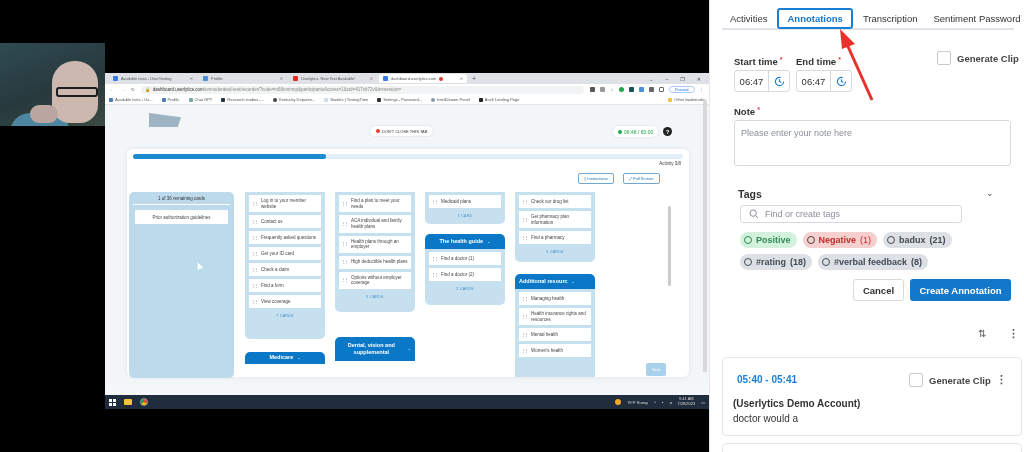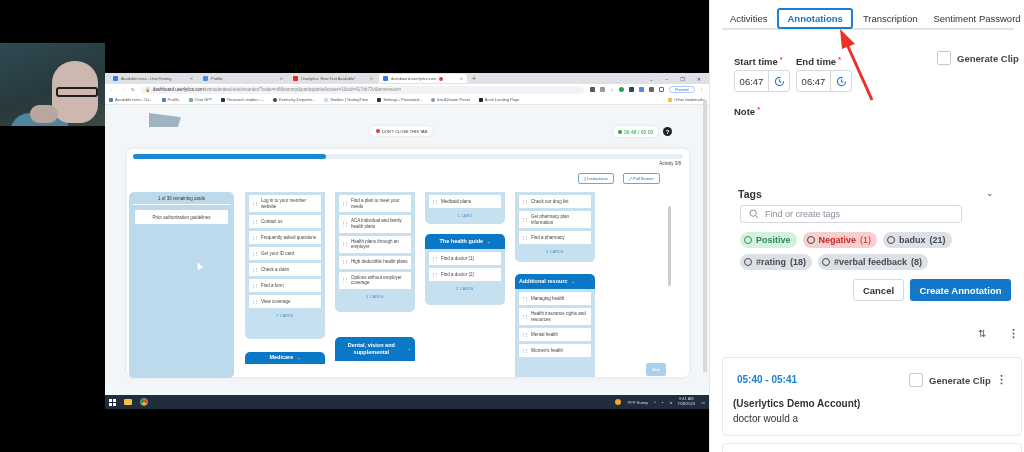--- a/index.html
+++ b/index.html
@@ -377,20 +377,21 @@
             <circle cx="6" cy="6" r="4.5" fill="none" stroke="#1a7fd4" stroke-width="1.2" stroke-dasharray="22 6"></circle>
             <path d="M6 3.5V6l2 1" fill="none" stroke="#1a7fd4" stroke-width="1.2"></path>
           </svg>
       </div>
     </div>
 
     <div class="checkbox" style="left:227px;top:51px"></div>
     <div class="cb-label" style="left:247px;top:53px">Generate Clip</div>
 
     <div class="lbl" style="left:24px;top:106px"><span>Note</span><span class="req">*</span></div>
+    <div class="note">Please enter your note here</div>
 
     <div class="tags-lbl">Tags</div>
     <div class="tags-chev">⌄</div>
     <div class="tag-search">
       <svg width="10" height="10" viewBox="0 0 12 12">
           <circle cx="5" cy="5" r="3.8" fill="none" stroke="#8a9099" stroke-width="1.2"></circle>
           <line x1="8" y1="8" x2="11" y2="11" stroke="#8a9099" stroke-width="1.2"></line>
         </svg>
       <span>Find or create tags</span>
     </div>

